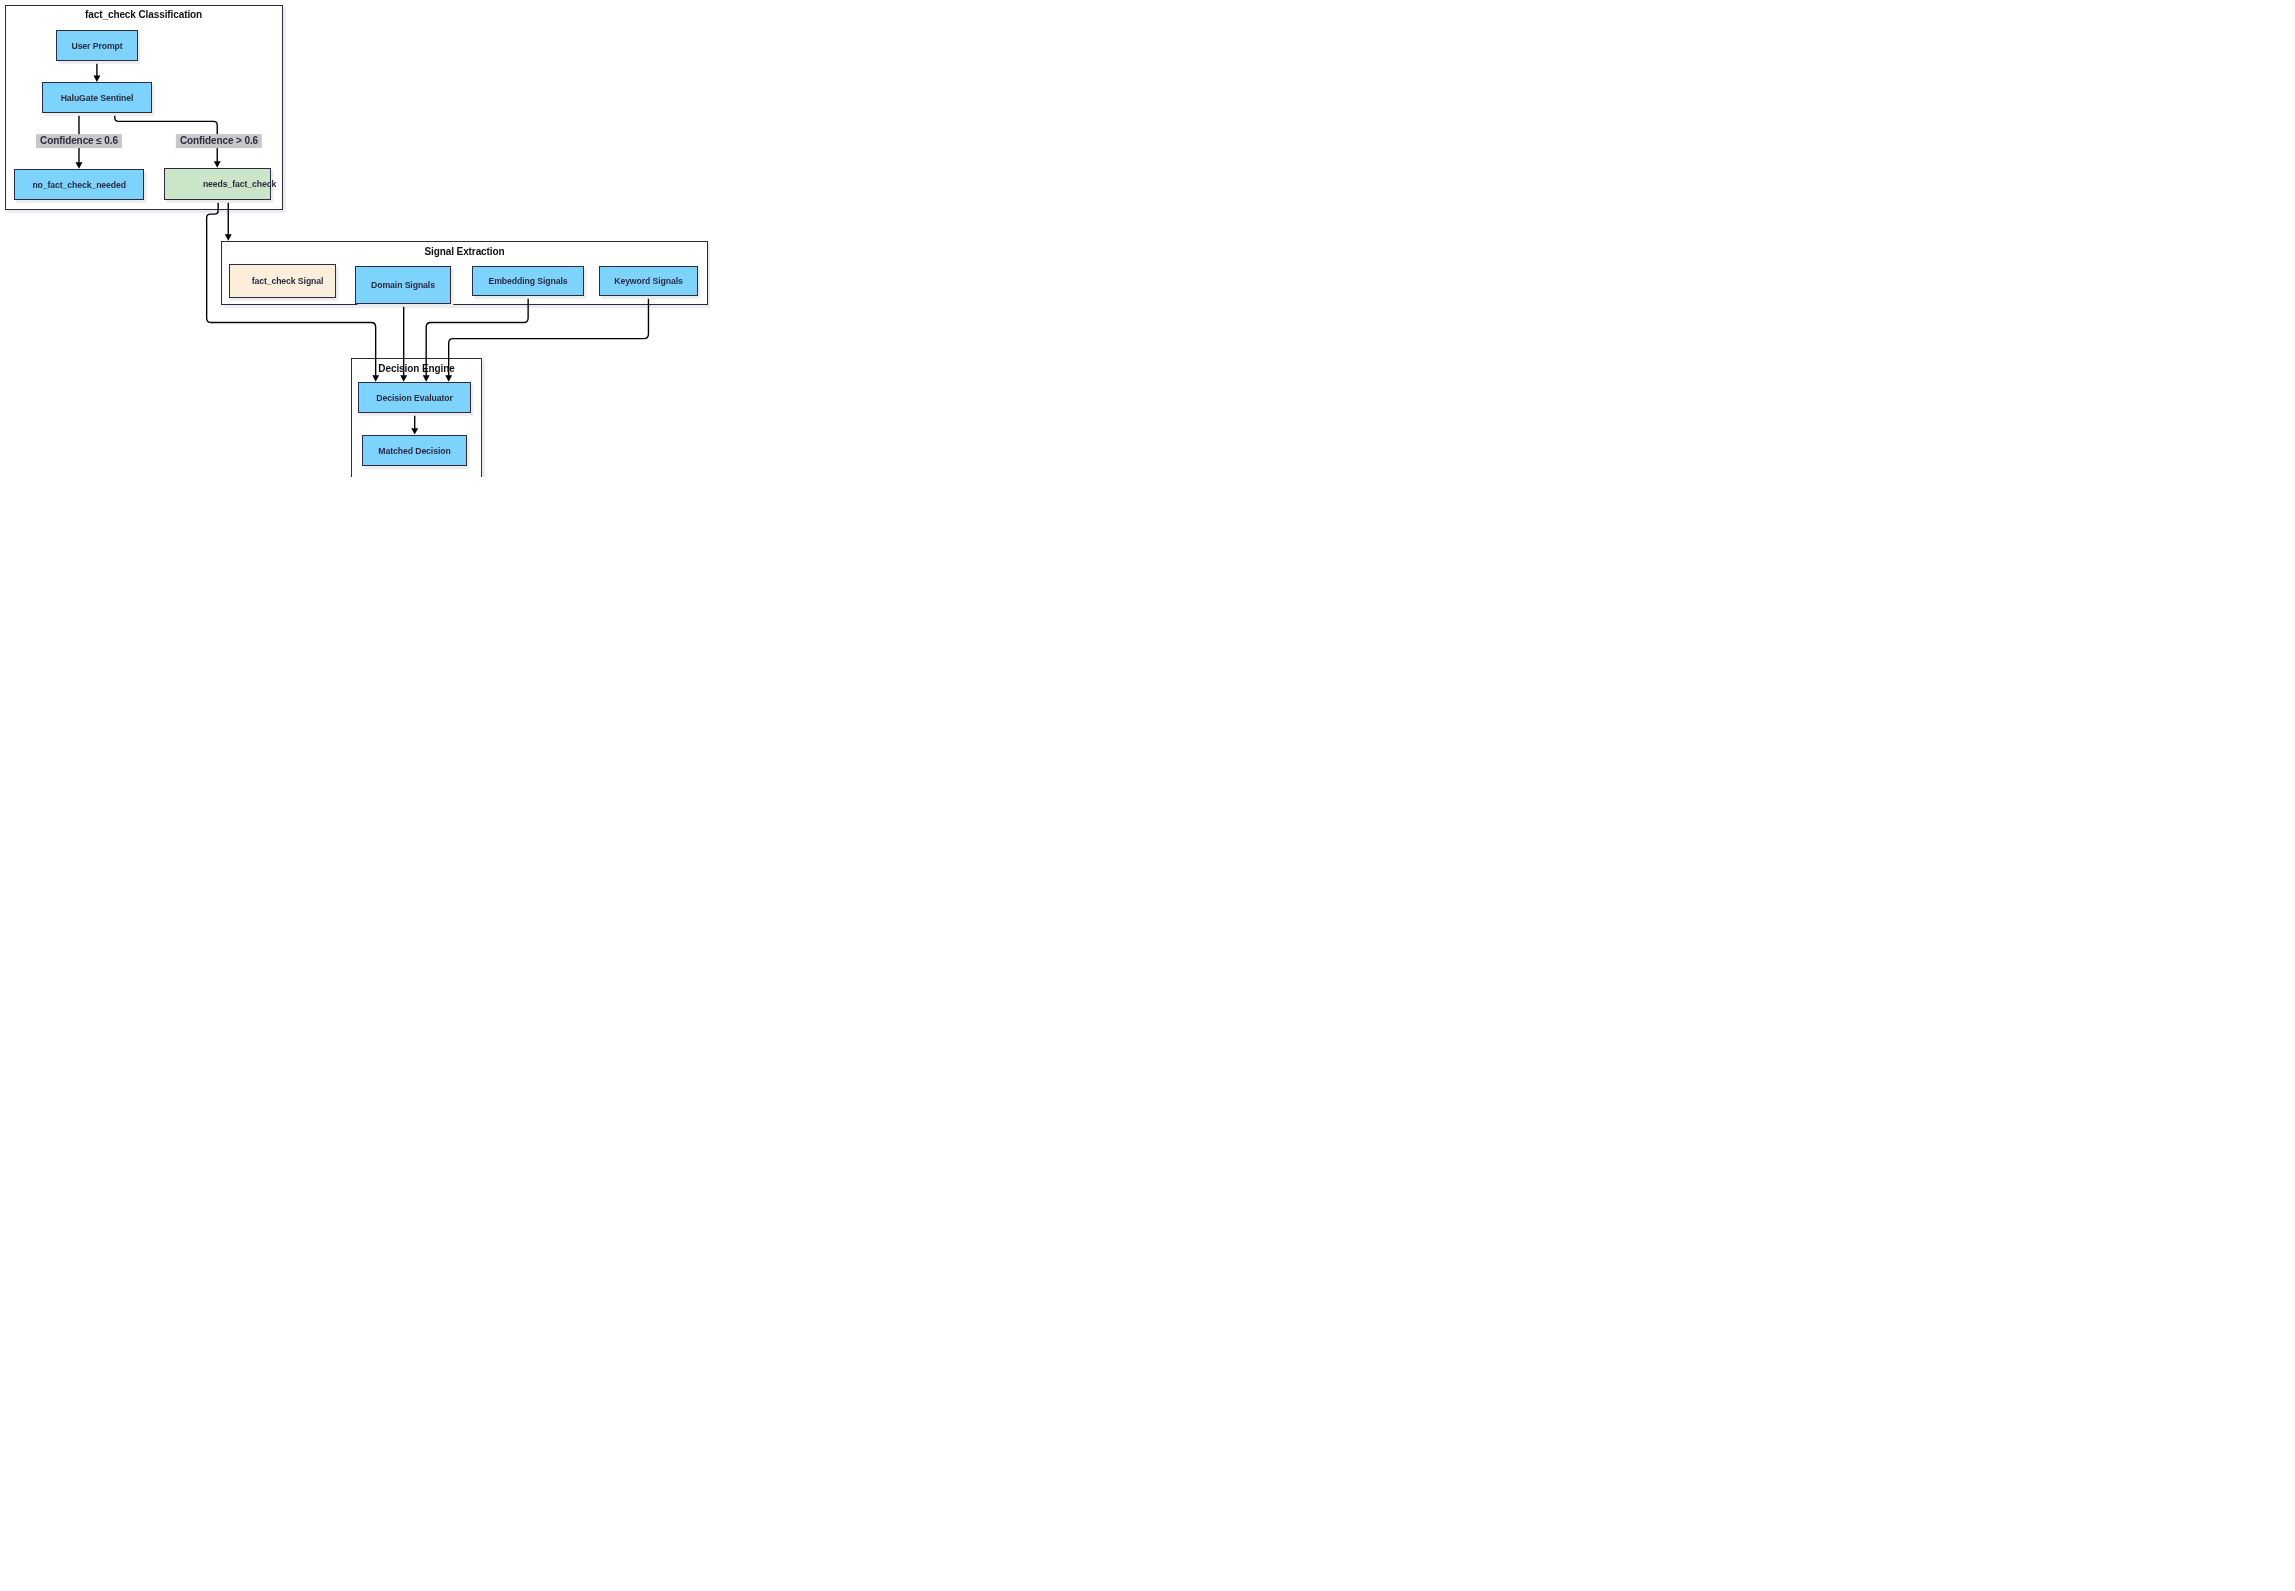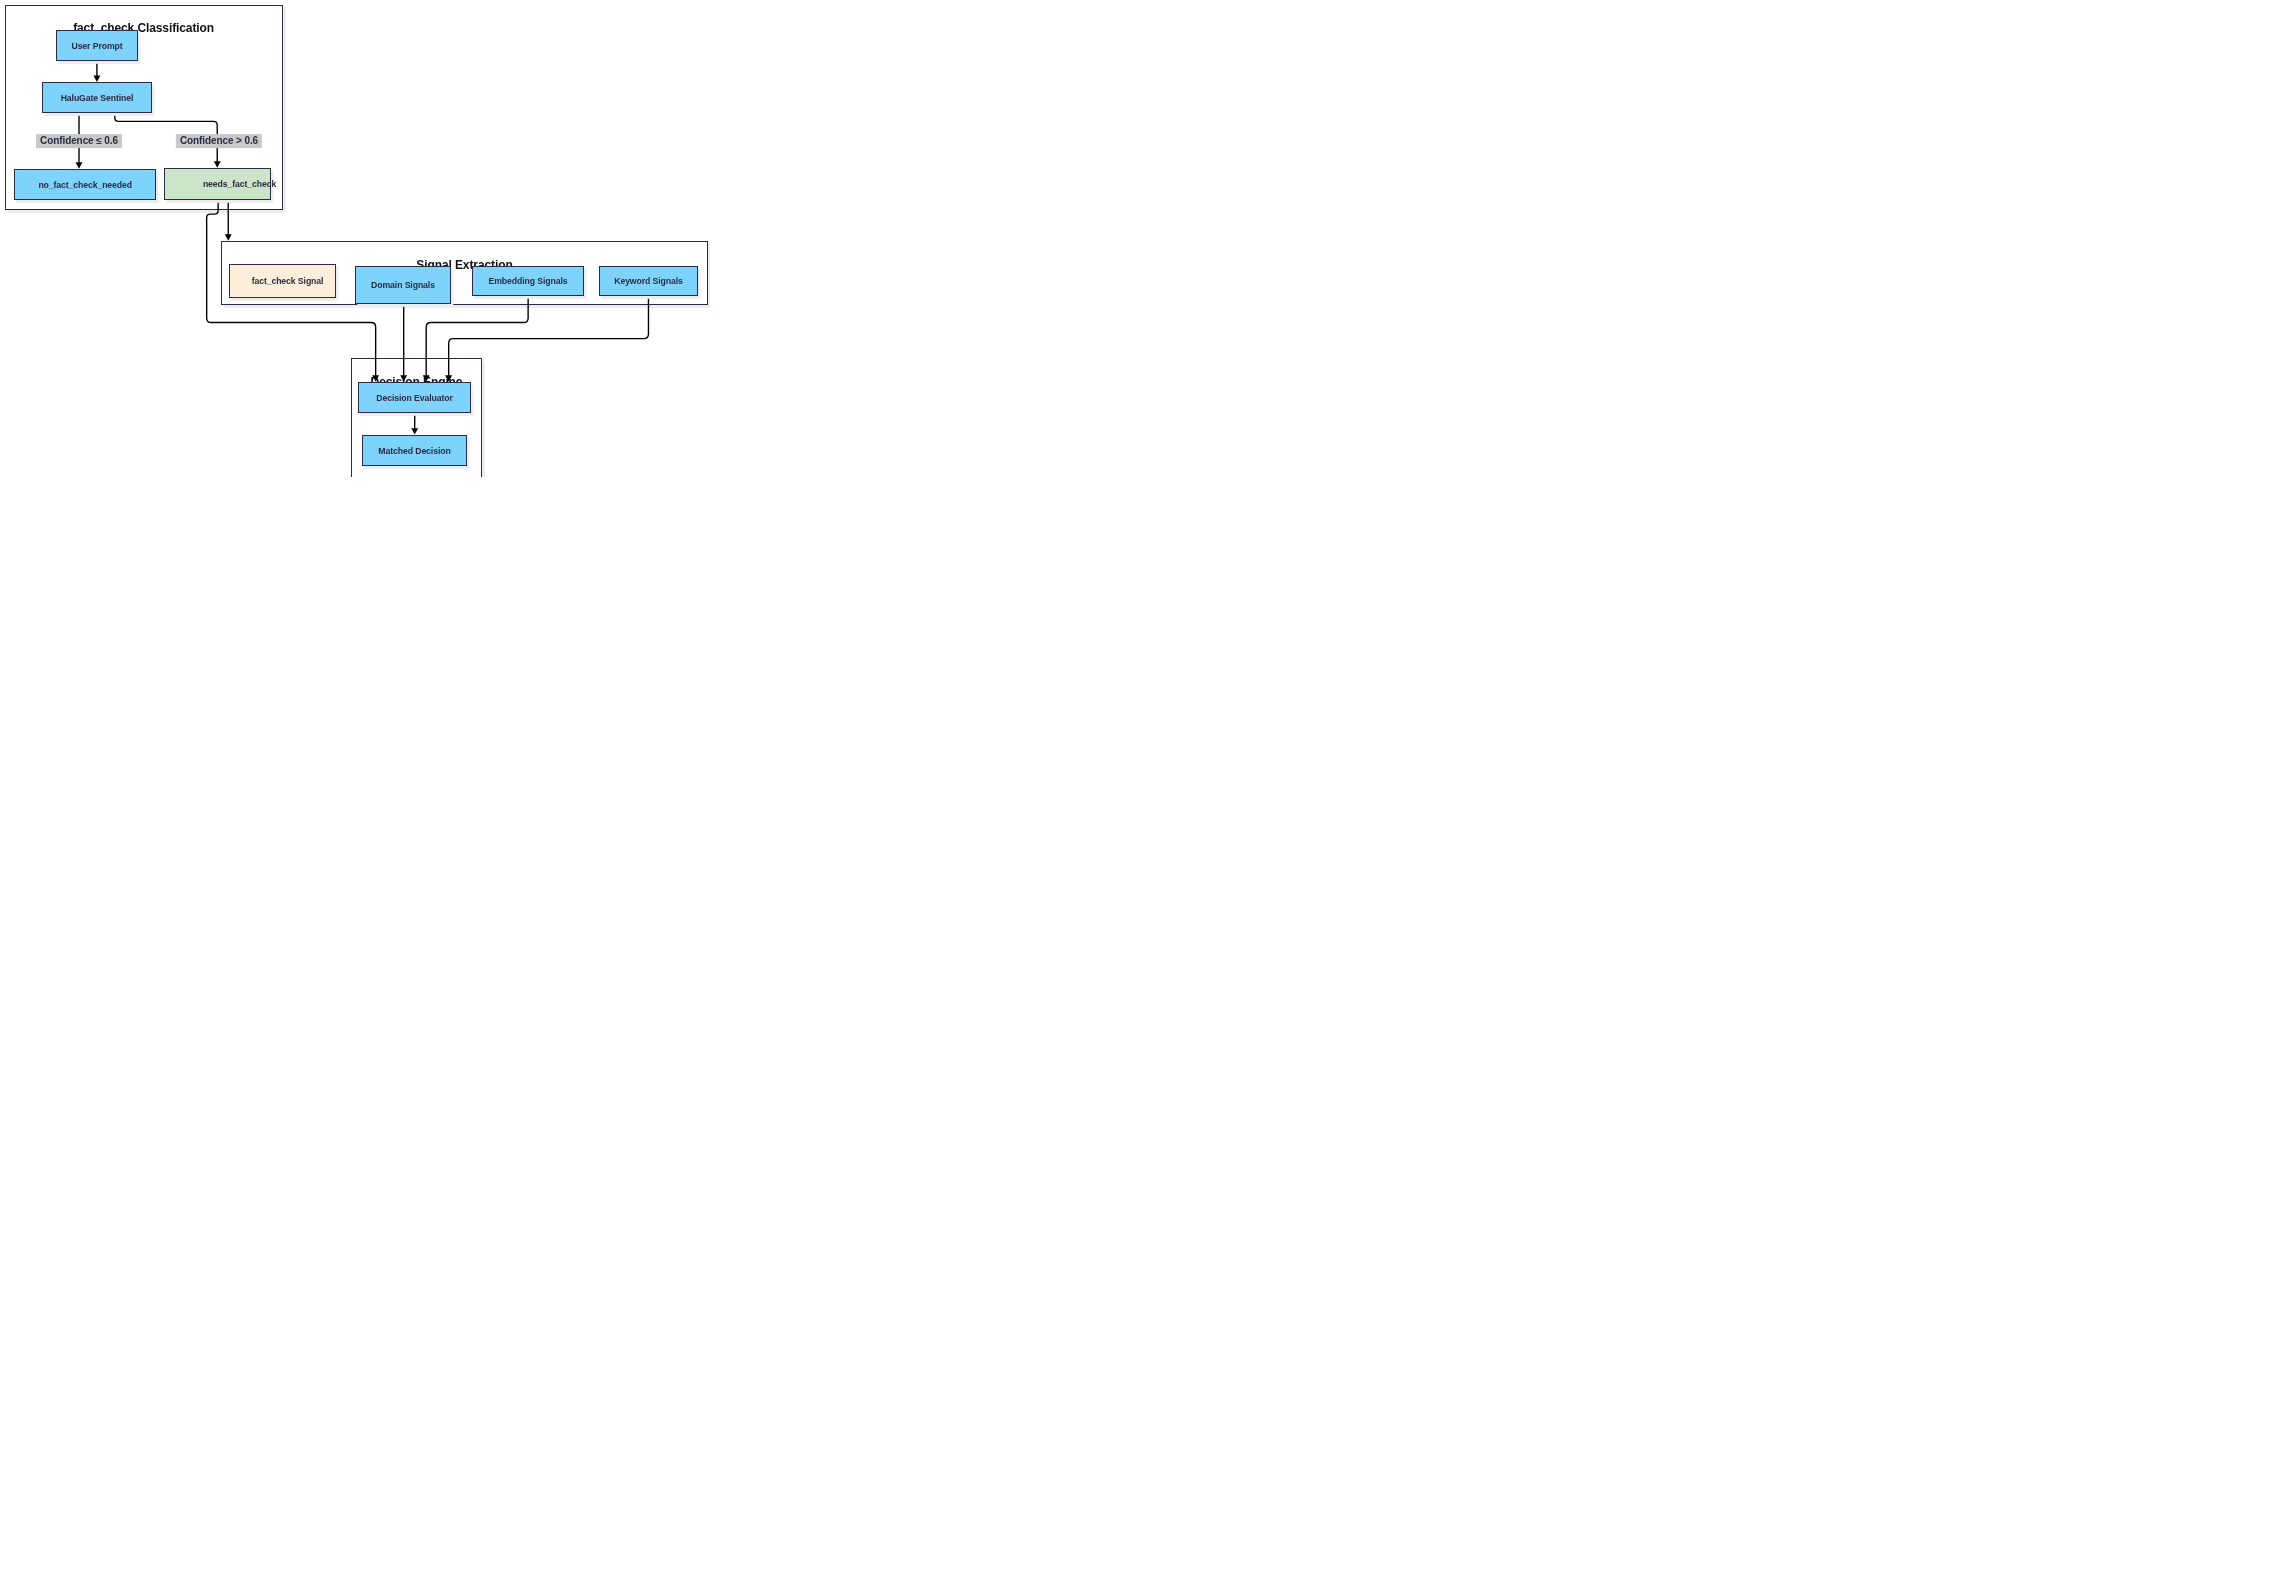--- a/index.html
+++ b/index.html
@@ -20,26 +20,25 @@
     border: 1.4px solid #2b2b43;
     background: #ffffff;
     box-shadow: 2.8px 2.8px 0 #ececec;
   }
   .cluster-title {
     position: absolute;
     top: 3.7px;
     left: 0;
     right: 0;
     text-align: center;
-    font-size: 12px;
+    font-size: 10px;
     font-weight: 700;
     color: #111118;
     letter-spacing: -0.1px;
     white-space: nowrap;
-    margin-top: 12px;
   }
   .node {
     position: absolute;
     background: #7dd3fc;
     border: 1.4px solid #2b2b43;
     box-shadow: 2.3px 2.8px 0 #ececec;
     display: flex;
     align-items: center;
     justify-content: center;
     font-size: 8.7px;
@@ -134,21 +133,21 @@
   <div class="edge-label" style="left:219px; top:141px;text-align:center;">Confidence &gt; 0.6</div>
 
   <div class="node" style="left:56px; top:30px; width:82px; height:31px;">
     <span>User Prompt</span>
   </div>
 
   <div class="node" style="left:42px; top:82px; width:110px; height:31px;">
     <span>HaluGate Sentinel</span>
   </div>
 
-  <div class="node" style="left:14.2px; top:169px; width:142px; height:31px;">
+  <div class="node" style="left:14.2px; top:169px; width:130px; height:31px;">
     <span>no_fact_check_needed</span>
   </div>
 
   <div class="node green" style="left:164px; top:168px; width:107px; height:32px;">
     <span>needs_fact_check</span>
   </div>
 
   <div class="node peach" style="left:229px; top:264px; width:107px; height:34px;padding-left:10px;">
     <span>fact_check Signal</span>
   </div>

